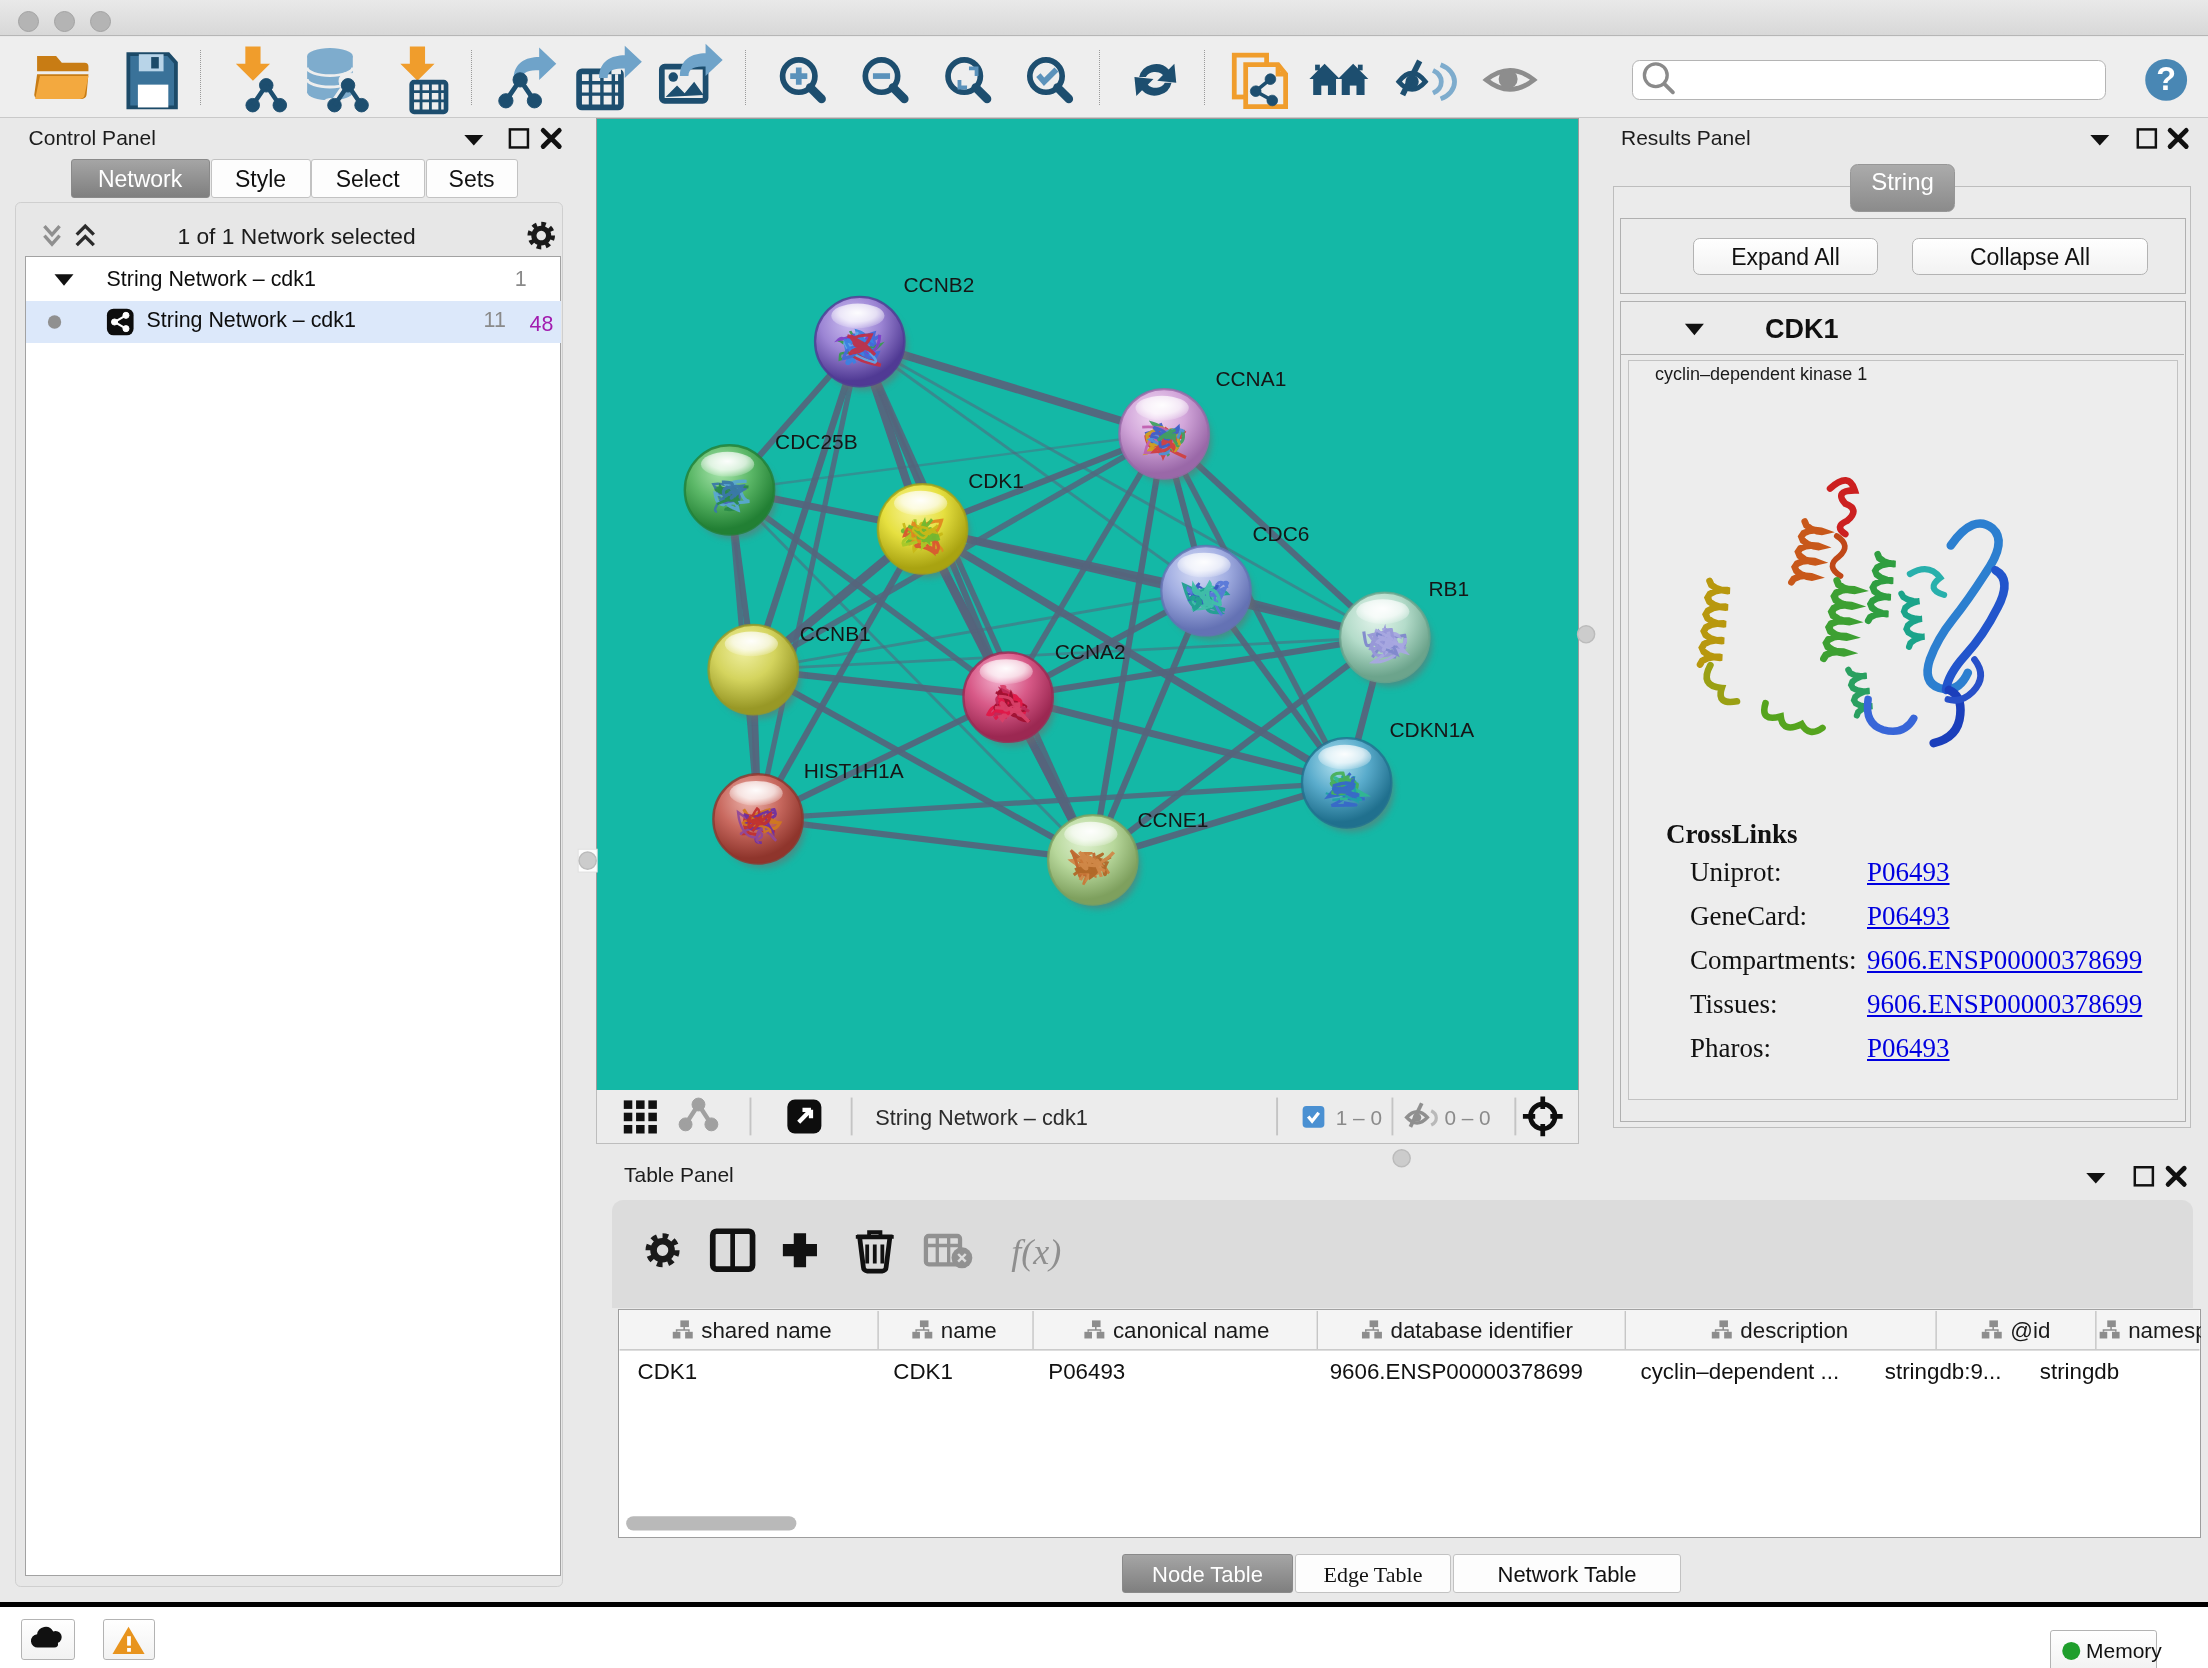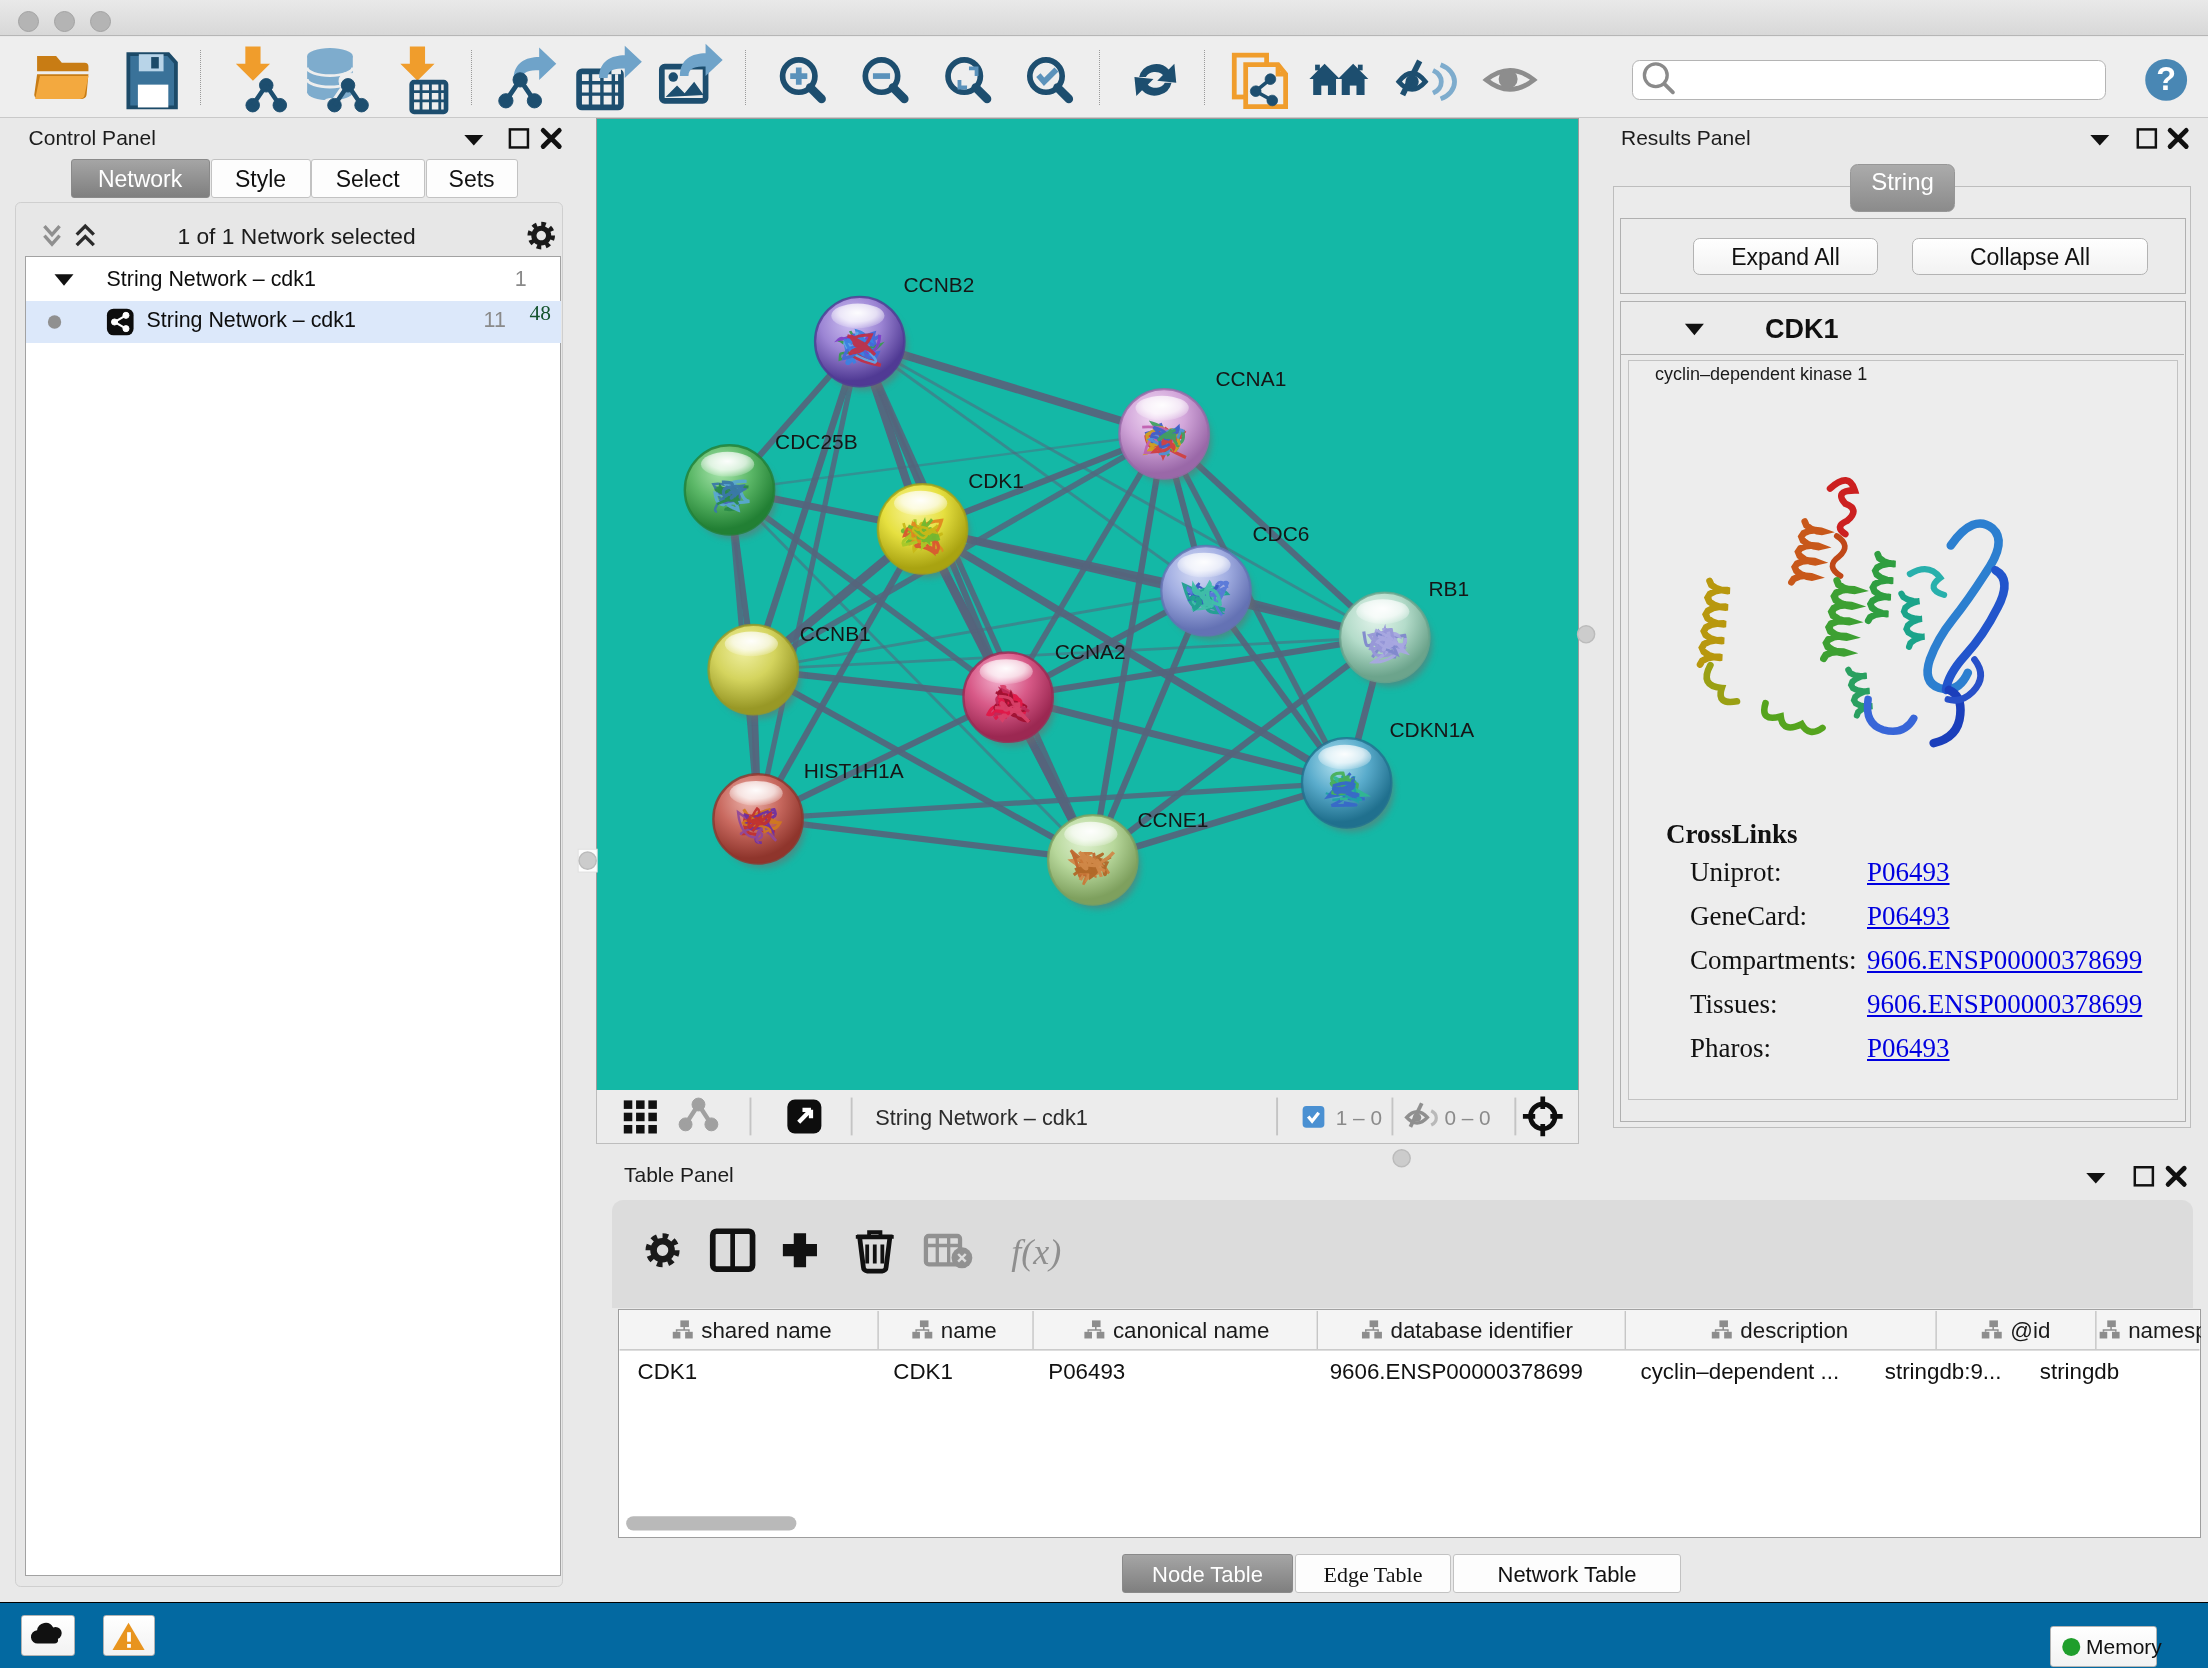--- a/index.html
+++ b/index.html
@@ -16,21 +16,21 @@
   .tsep { position:absolute; top:13.3px; height:55px; width:0; border-left:1.9px dotted #9a9a9a; }
   #searchbox { position:absolute; left:1632px; top:23px; width:474px; height:40px; background:#fff; border:1.9px solid #b4b4b4; border-radius:7.6px; }
   
   .ptitle { font-size:21px; color:#1c1c1c; }
   #controlpanel { position:absolute; left:7.6px; top:118px; width:563px; height:1476px; }
   #resultspanel { position:absolute; left:1590px; top:118px; width:613px; height:1014px; }
   #networkview { position:absolute; left:596px; top:118px; width:983px; height:1026px; }
   #netcanvas { position:absolute; left:0; top:0; width:983px; height:994px; background:#14b8a6; border:1px solid #9b9b9b; }
   #nvtoolbar { position:absolute; left:0; top:972px; width:983px; height:54px; background:#ececec; border:1px solid #bdbdbd; border-top:none; }
   #tablepanel { position:absolute; left:585px; top:1148px; width:1624px; height:457px; }
-  #statusbar { position:absolute; left:0; top:1602px; width:2208px; height:67px; background:#0369a1; border-top:1px solid #000000; }
+  #statusbar { position:absolute; left:0; top:1602px; width:2208px; height:67px; background:#ffffff; border-top:5px solid #000000; }
   .tab { position:absolute; height:39px; border:1px solid #c2c2c2; background:#fdfdfd; color:#111;
     font-size:23px; text-align:center; border-radius:3px; }
   .tabsel { background:linear-gradient(#a5a5a5,#7f7f7f); color:#fff; border-color:#8a8a8a; }
   .btn { position:absolute; background:linear-gradient(#ffffff,#f2f2f2); border:1px solid #b3b3b3; border-radius:6.7px; text-align:center; font-size:22px; color:#111; }
 </style>
 </head>
 <body>
 
 <div id="titlebar">
   <div class="tl" style="left:18px;"></div>
@@ -230,21 +230,21 @@
       <rect x="85" y="8" width="28" height="28" rx="7" fill="#0d0d0d"></rect>
       <g fill="#fff" stroke="#fff">
           <circle cx="105" cy="15" r="3.2"></circle>
           <circle cx="93" cy="22" r="3.2"></circle>
           <circle cx="105" cy="29" r="3.2"></circle>
           <path d="M105,15 L93,22 L105,29" stroke-width="2.2" fill="none"></path>
         </g>
     </svg>
     <div style="position:absolute;left:121px;top:6.7px;font-size:21.4px;color:#0d0d0d;">String Network – cdk1</div>
     <div style="position:absolute;left:458px;top:6.7px;font-size:21.4px;color:#8a8a8a;">11</div>
-    <div style="position:absolute;left:504px;top:0;font-size:21.4px;color:#14532d;font-family:Liberation Serif, serif;">48</div>
+    <div style="position:absolute;left:504px;top:11px;font-size:21.4px;color:#a21caf;">48</div>
   </div>
 </div>
 
 <div id="networkview">
   <div id="netcanvas">
   <svg id="net" width="982" height="970" viewBox="0 0 1032 1020">
     <defs>
       <clipPath id="cp_B2">
             <circle cx="276" cy="234" r="43"></circle>
           </clipPath>

